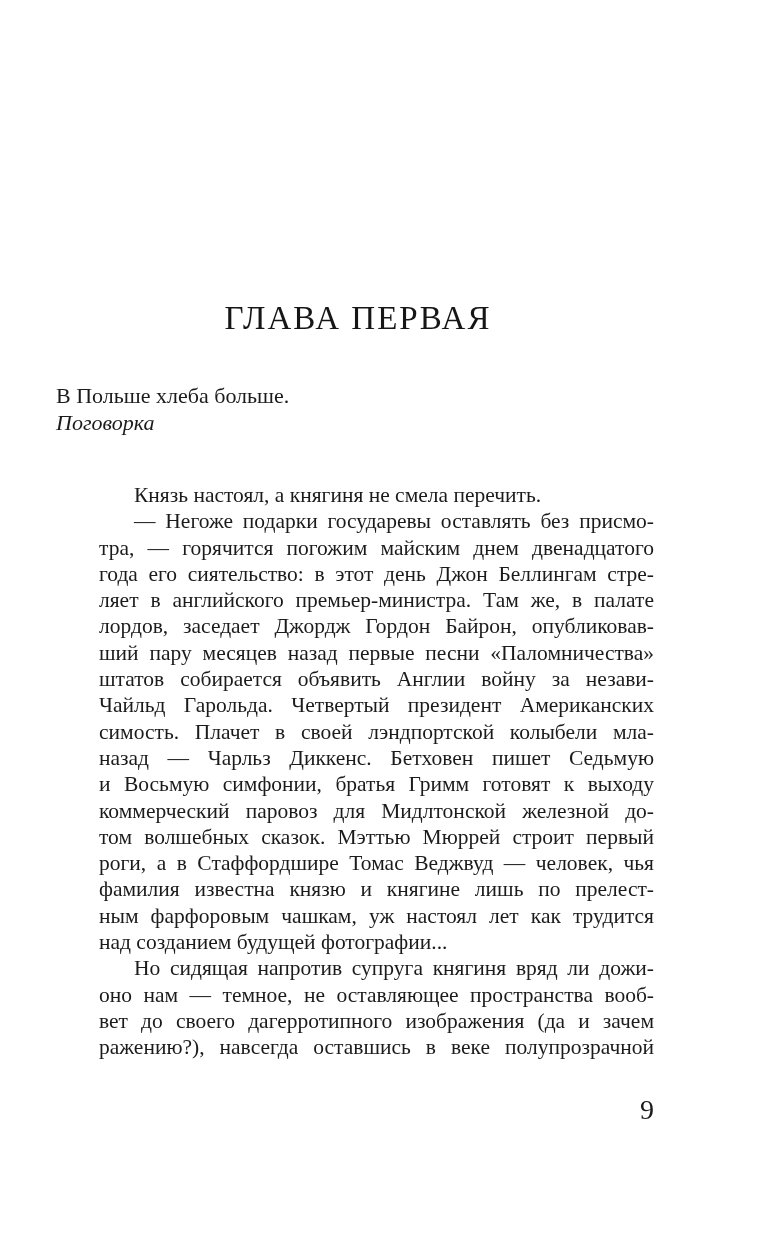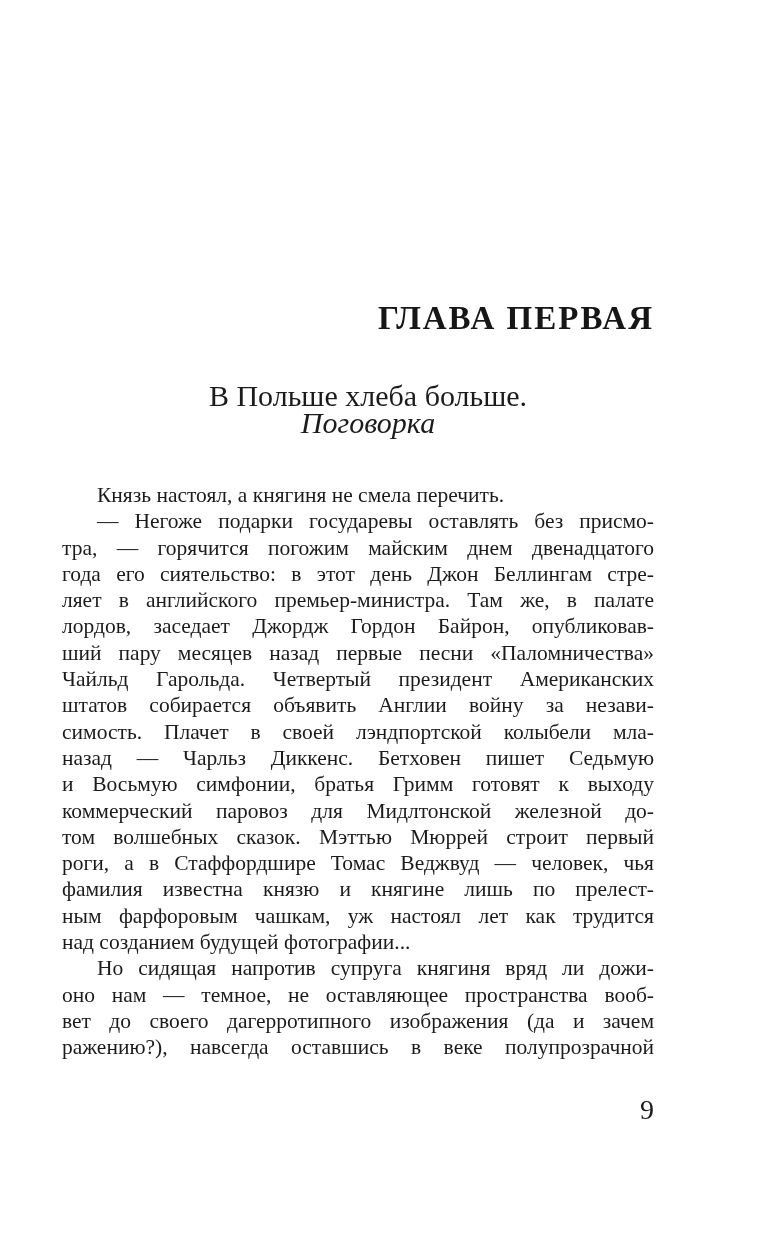--- a/index.html
+++ b/index.html
@@ -14,51 +14,52 @@
     background: #ffffff;
     color: #1b1b1b;
     font-family: "Liberation Serif", "DejaVu Serif", serif;
     overflow: hidden;
   }
   .chapter-title {
     position: absolute;
     top: 300px;
     left: 62px;
     width: 592px;
-    text-align: right;
+    text-align: center;
     font-size: 33px;
     letter-spacing: 2px;
-    font-weight: 700;
+    font-weight: 400;
     color: #161616;
     white-space: nowrap;
   }
   .epigraph {
     position: absolute;
     top: 382px;
-    left: 72px;
+    left: 56px;
     width: 592px;
-    text-align: center;
-    font-size: 30px;
+    text-align: left;
+    font-size: 22px;
     line-height: 27px;
   }
   .epigraph .attribution {
     font-style: italic;
   }
   .body-text {
     position: absolute;
     top: 482px;
     left: 62px;
     width: 592px;
     font-size: 21.5px;
   }
   .line {
     height: 26.3px;
     line-height: 26.3px;
     text-align: left;
     white-space: normal;
+    margin-left: 37px;
   }
   .line.just {
     text-align: justify;
     text-align-last: justify;
   }
   .line.indent {
     text-indent: 35px;
   }
   .page-number {
     position: absolute;
@@ -87,22 +88,22 @@
       <div class="paragraph">
         <div class="line indent">Князь настоял, а княгиня не смела перечить.</div>
       </div>
       <div class="paragraph">
         <div class="line indent just">— Негоже подарки государевы оставлять без присмо-</div>
         <div class="line just">тра, — горячится погожим майским днем двенадцатого</div>
         <div class="line just">года его сиятельство: в этот день Джон Беллингам стре-</div>
         <div class="line just">ляет в английского премьер-министра. Там же, в палате</div>
         <div class="line just">лордов, заседает Джордж Гордон Байрон, опубликовав-</div>
         <div class="line just">ший пару месяцев назад первые песни «Паломничества»</div>
+        <div class="line just">штатов собирается объявить Англии войну за незави-</div>
         <div class="line just">Чайльд Гарольда. Четвертый президент Американских</div>
-        <div class="line just">штатов собирается объявить Англии войну за незави-</div>
         <div class="line just">симость. Плачет в своей лэндпортской колыбели мла-</div>
         <div class="line just">назад — Чарльз Диккенс. Бетховен пишет Седьмую</div>
         <div class="line just">и Восьмую симфонии, братья Гримм готовят к выходу</div>
         <div class="line just">коммерческий паровоз для Мидлтонской железной до-</div>
         <div class="line just">том волшебных сказок. Мэттью Мюррей строит первый</div>
         <div class="line just">роги, а в Стаффордшире Томас Веджвуд — человек, чья</div>
         <div class="line just">фамилия известна князю и княгине лишь по прелест-</div>
         <div class="line just">ным фарфоровым чашкам, уж настоял лет как трудится</div>
         <div class="line">над созданием будущей фотографии...</div>
       </div>

